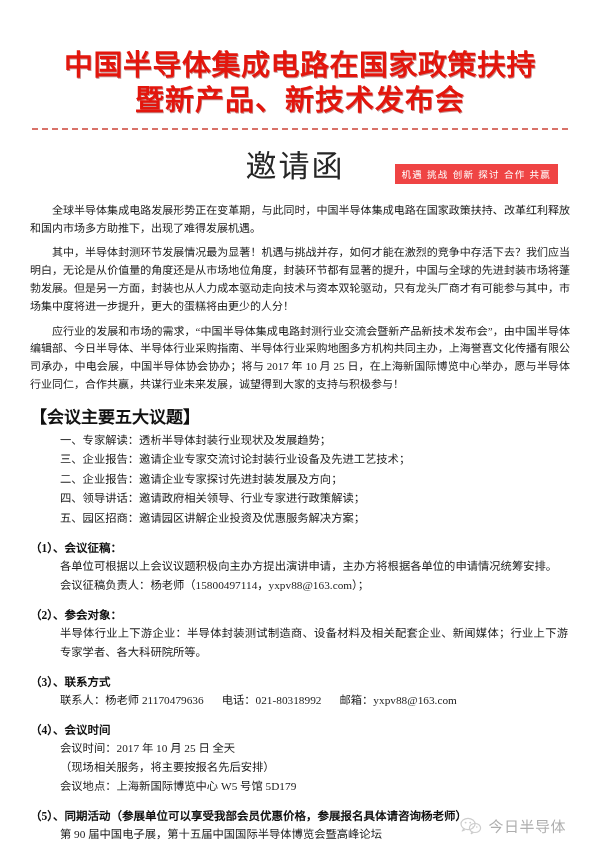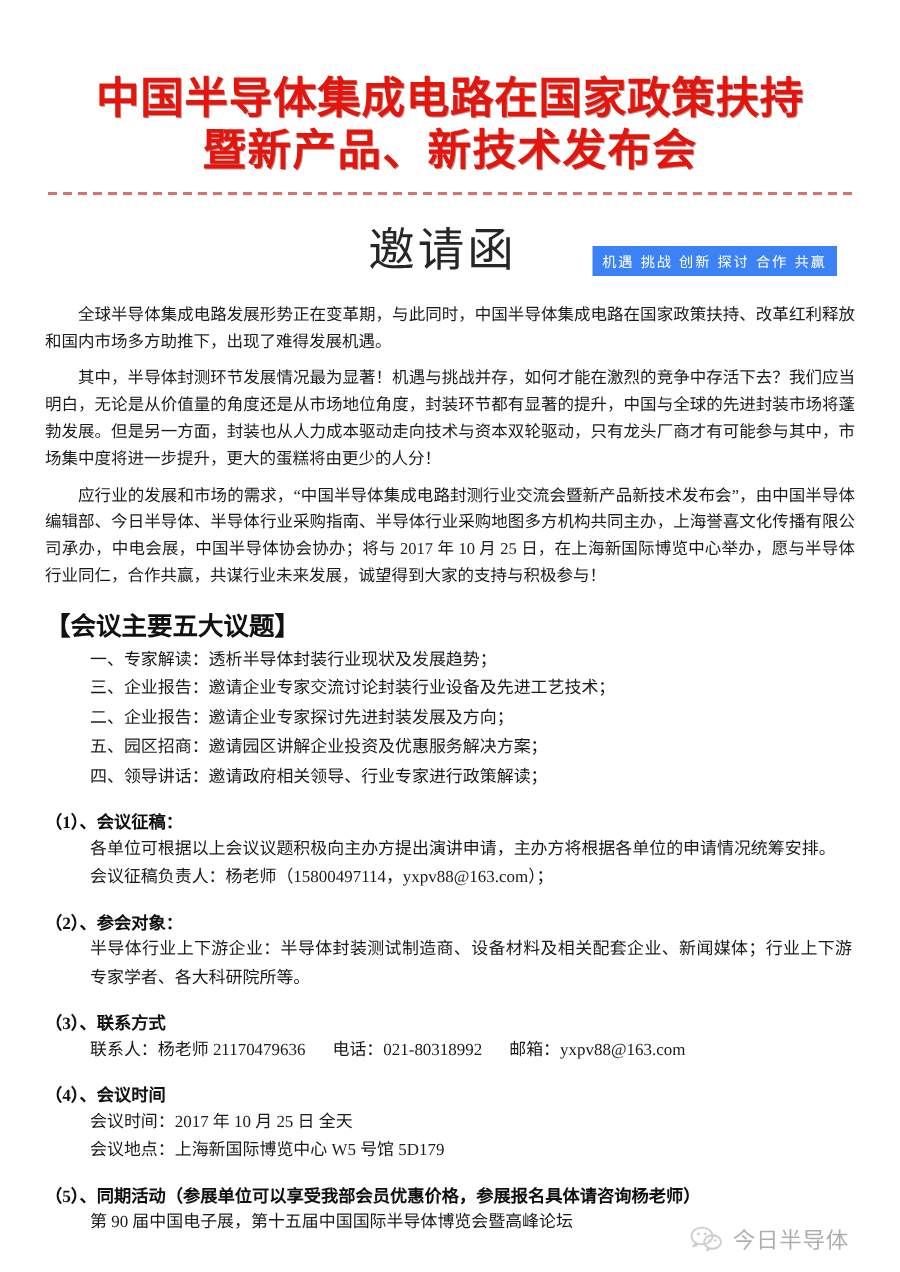--- a/index.html
+++ b/index.html
@@ -63,21 +63,21 @@
     font-size: 31px;
     font-weight: 500;
     letter-spacing: 2px;
     color: #262626;
     margin-left: -10px;
   }
   .tagline {
     position: absolute;
     right: 12px;
     bottom: 4px;
-    background: #3b82f6;
+    background: #ef4444;
     color: #ffffff;
     font-family: "DejaVu Sans", "Liberation Sans", sans-serif;
     font-size: 9.5px;
     letter-spacing: 1.2px;
     padding: 3px 7px 3px 7px;
     white-space: nowrap;
   }
 
   
   .body-text {
@@ -173,22 +173,22 @@
     <p class="para">其中，半导体封测环节发展情况最为显著！机遇与挑战并存，如何才能在激烈的竞争中存活下去？我们应当明白，无论是从价值量的角度还是从市场地位角度，封装环节都有显著的提升，中国与全球的先进封装市场将蓬勃发展。但是另一方面，封装也从人力成本驱动走向技术与资本双轮驱动，只有龙头厂商才有可能参与其中，市场集中度将进一步提升，更大的蛋糕将由更少的人分！</p>
     <p class="para">应行业的发展和市场的需求，“中国半导体集成电路封测行业交流会暨新产品新技术发布会”，由中国半导体编辑部、今日半导体、半导体行业采购指南、半导体行业采购地图多方机构共同主办，上海誉喜文化传播有限公司承办，中电会展，中国半导体协会协办；将与 2017 年 10 月 25 日，在上海新国际博览中心举办，愿与半导体行业同仁，合作共赢，共谋行业未来发展，诚望得到大家的支持与积极参与！</p>
   </div>
 
   <div>
     <div class="section-heading">【会议主要五大议题】</div>
     <ul class="topic-list">
       <li>一、专家解读：透析半导体封装行业现状及发展趋势；</li>
       <li>三、企业报告：邀请企业专家交流讨论封装行业设备及先进工艺技术；</li>
       <li>二、企业报告：邀请企业专家探讨先进封装发展及方向；</li>
+      <li>四、领导讲话：邀请政府相关领导、行业专家进行政策解读；</li>
       <li>五、园区招商：邀请园区讲解企业投资及优惠服务解决方案；</li>
-      <li>四、领导讲话：邀请政府相关领导、行业专家进行政策解读；</li>
     </ul>
   </div>
 
   <div class="numbered-section">
     <div class="num-heading">（1）、会议征稿：</div>
     <div class="num-body">
       <div class="wrap">各单位可根据以上会议议题积极向主办方提出演讲申请，主办方将根据各单位的申请情况统筹安排。</div>
       <div class="row">会议征稿负责人：杨老师（15800497114，yxpv88@163.com）；</div>
     </div>
   </div>
@@ -204,20 +204,21 @@
     <div class="num-heading">（3）、联系方式</div>
     <div class="num-body spaced">
       <div class="row"><span>联系人：杨老师</span>&nbsp;<span>21170479636</span><span class="gap"></span><span>电话：</span><span>021-80318992</span><span class="gap"></span><span>邮箱：</span><span>yxpv88@163.com</span></div>
     </div>
   </div>
 
   <div class="numbered-section">
     <div class="num-heading">（4）、会议时间</div>
     <div class="num-body">
       <div class="row">会议时间：2017 年 10 月 25 日 全天</div>
+      <div class="row">（现场相关服务，将主要按报名先后安排）</div>
       <div class="row">会议地点：上海新国际博览中心 W5 号馆 5D179</div>
     </div>
   </div>
 
   <div class="numbered-section">
     <div class="num-heading">（5）、同期活动（参展单位可以享受我部会员优惠价格，参展报名具体请咨询杨老师）</div>
     <div class="num-body">
       <div class="row">第 90 届中国电子展，第十五届中国国际半导体博览会暨高峰论坛</div>
     </div>
   </div>

